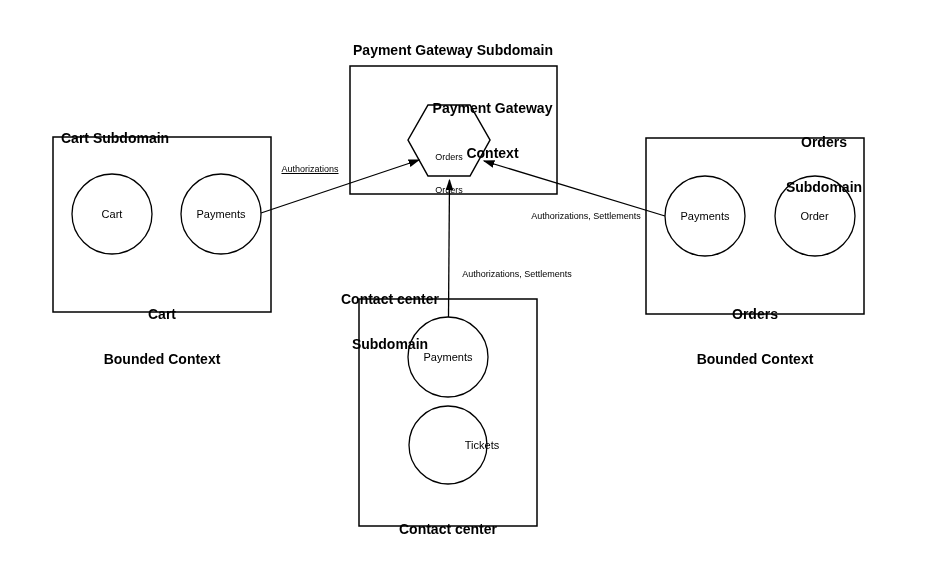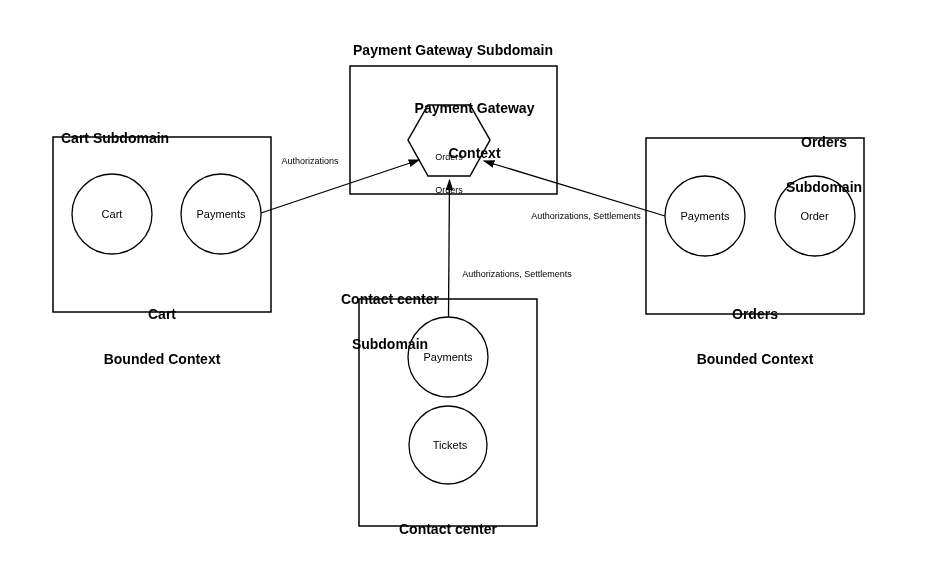--- a/index.html
+++ b/index.html
@@ -52,21 +52,21 @@
     <circle class="shape circle" cx="448" cy="445" r="39"></circle>
 
     <polygon class="shape hex" points="408,140 428,105 470,105 490,140 470,176 428,176"></polygon>
 
     <line class="shape edge" x1="261" y1="213" x2="419" y2="160" marker-end="url(#arrow)"></line>
     <line class="shape edge" x1="665" y1="216" x2="484" y2="161" marker-end="url(#arrow)"></line>
     <line class="shape edge" x1="448.5" y1="317" x2="449.5" y2="180" marker-end="url(#arrow)"></line>
   </svg>
 
   <div class="lbl title" style="left:328px; top:43px; width:250px;">Payment Gateway Subdomain</div>
-  <div class="lbl title" style="left:350px; top:71px; width:249px;">
+  <div class="lbl title" style="left:368px; top:71px; width:249px;">
     <div>Payment Gateway</div>
     <div>Context</div>
   </div>
   <div class="lbl hex-label" style="left:409px; top:130px; width:80px;">
     <div>Orders</div>
     <div>Orders</div>
   </div>
 
   <div class="lbl title title-left" style="left:61px; top:119px; width:210px;">Cart Subdomain</div>
   <div class="lbl entity-label" style="left:72px; top:208px; width:80px;">Cart</div>
@@ -85,23 +85,23 @@
   <div class="lbl title" style="left:646px; top:277px; width:218px;">
     <div>Orders</div>
     <div>Bounded Context</div>
   </div>
 
   <div class="lbl title" style="left:320px; top:262px; width:140px;">
     <div>Contact center</div>
     <div>Subdomain</div>
   </div>
   <div class="lbl entity-label" style="left:408px; top:351px; width:80px;">Payments</div>
-  <div class="lbl entity-label" style="left:408px; top:439px; width:84px;">Tickets</div>
+  <div class="lbl entity-label" style="left:408px; top:439px; width:84px;padding-left:32px;">Tickets</div>
   <div class="lbl title" style="left:359px; top:492px; width:178px;">
     <div>Contact center</div>
     
   </div>
 
-  <div class="lbl edge-label" style="left:260px; top:156px; width:100px;">Authorizations</div>
+  <div class="lbl edge-label" style="left:260px; top:164px; width:100px;text-decoration:underline;">Authorizations</div>
   <div class="lbl edge-label" style="left:526px; top:211px; width:120px;">Authorizations, Settlements</div>
   <div class="lbl edge-label" style="left:457px; top:269px; width:120px;">Authorizations, Settlements</div>
 
 </div>
 
 </body></html>

